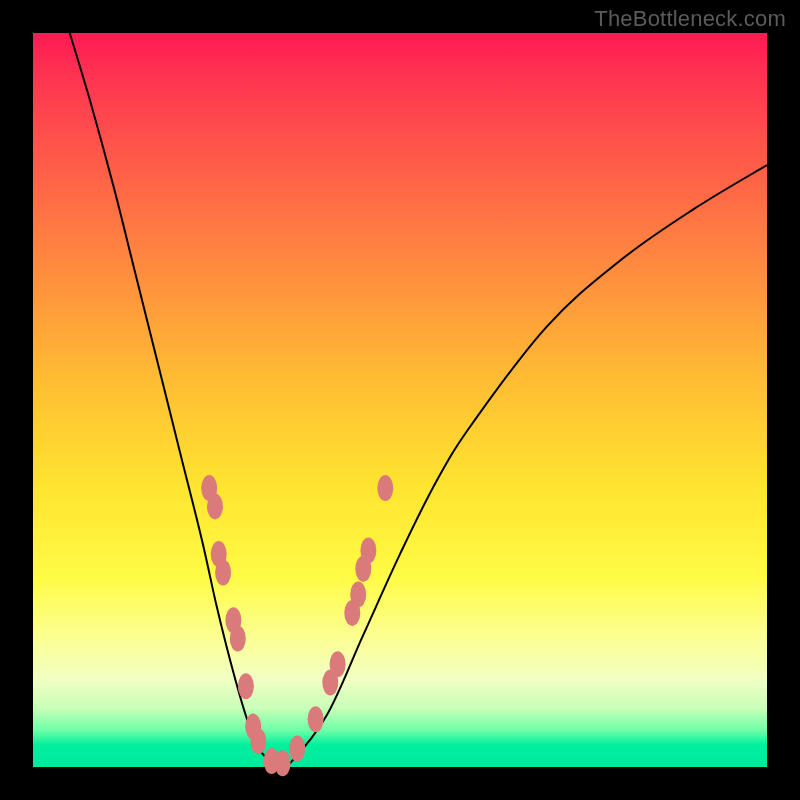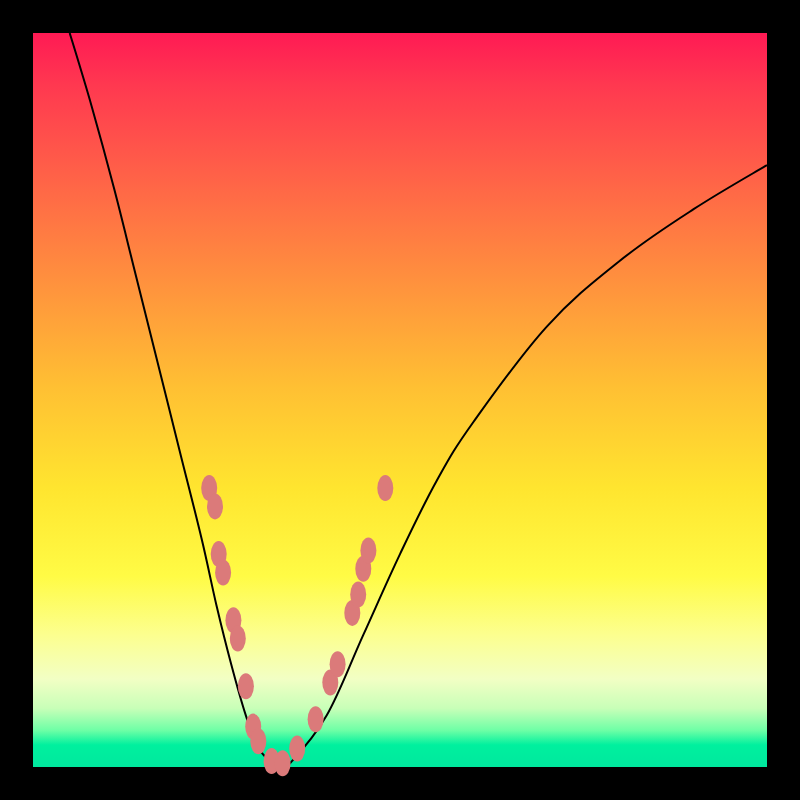--- a/index.html
+++ b/index.html
@@ -93,13 +93,14 @@
           <ellipse cx="297.3" cy="649.6" rx="8" ry="13" class="marker"></ellipse>
           <ellipse cx="304.6" cy="631.2" rx="8" ry="13" class="marker"></ellipse>
           <ellipse cx="319.3" cy="579.9" rx="8" ry="13" class="marker"></ellipse>
           <ellipse cx="325.2" cy="561.5" rx="8" ry="13" class="marker"></ellipse>
           <ellipse cx="330.3" cy="535.8" rx="8" ry="13" class="marker"></ellipse>
           <ellipse cx="335.4" cy="517.5" rx="8" ry="13" class="marker"></ellipse>
           <ellipse cx="352.3" cy="455.1" rx="8" ry="13" class="marker"></ellipse>
         </g>
     </svg>
   </div>
+  <div class="watermark">TheBottleneck.com</div>
 </div>
 
 </body></html>

